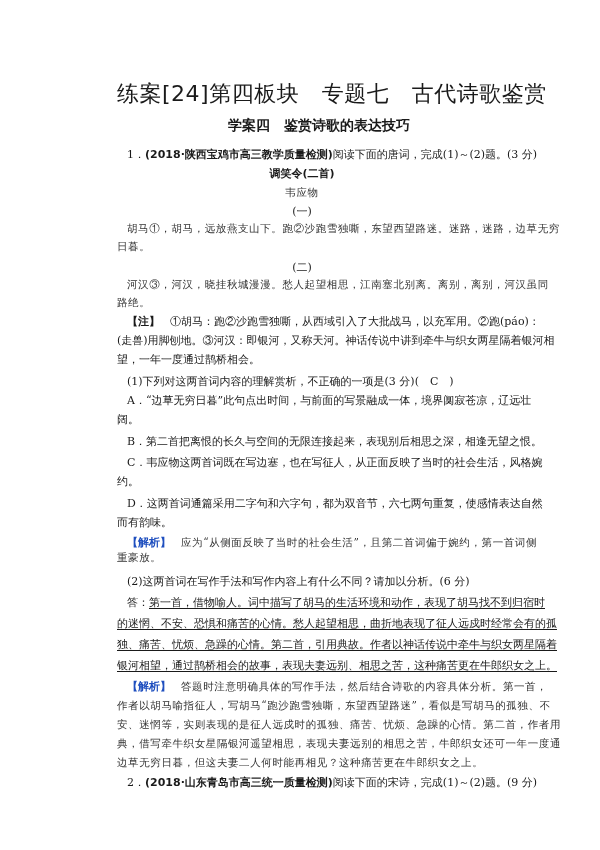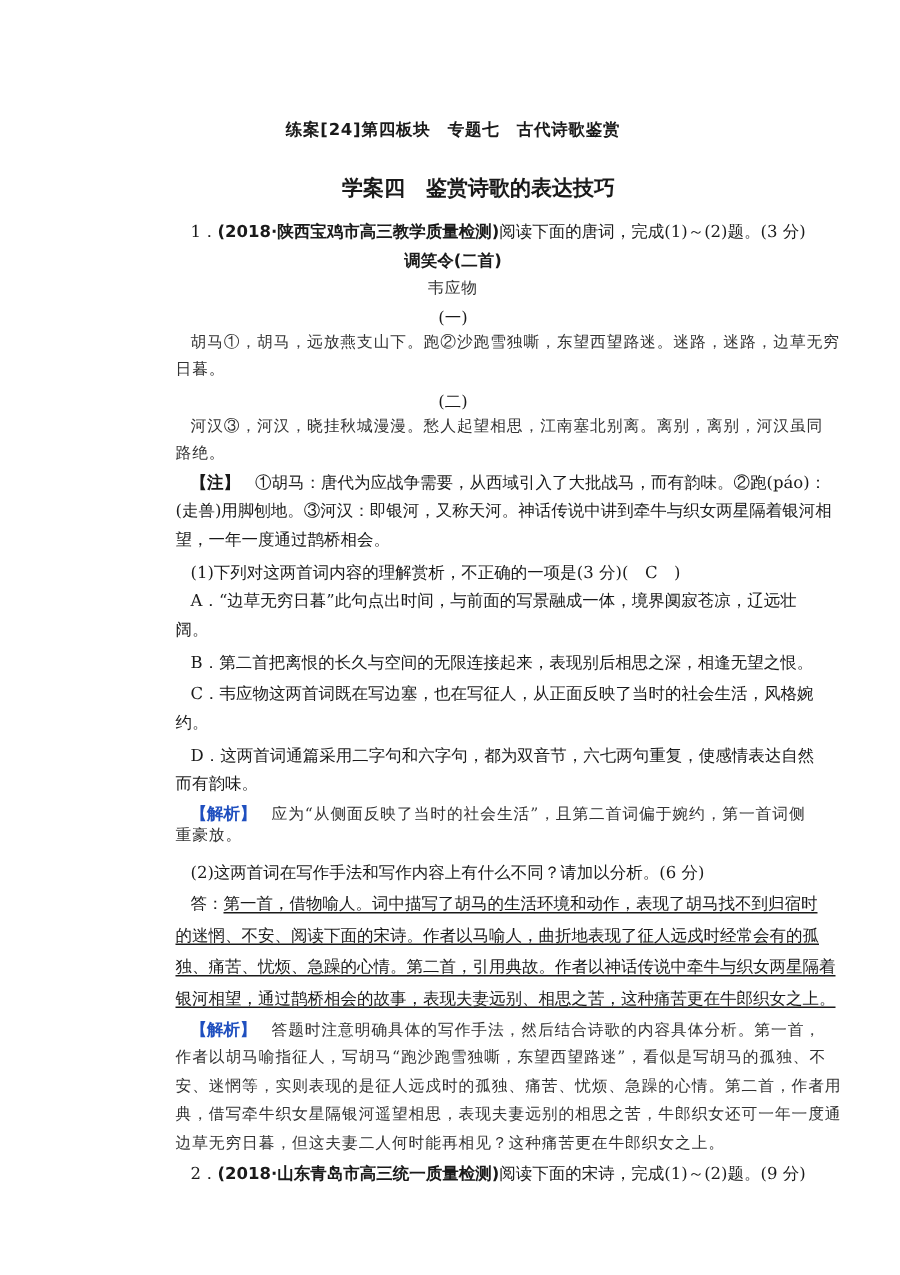--- a/index.html
+++ b/index.html
@@ -1,20 +1,20 @@
 <!DOCTYPE html>
 <html><head>
 <meta charset="utf-8">
 <style>
   html, body { margin: 0; padding: 0; background: #ffffff; }
   body { width: 600px; height: 850px; position: relative; overflow: hidden;
          font-family: "DejaVu Serif", "Liberation Serif", serif; color: #1a1a1a; }
   .page { position: absolute; left: 117px; top: 0; width: 370px; }
   .title { position: absolute; left: 0; top: 79px; width: 370px; text-align: center;
-           font-family: "DejaVu Sans", sans-serif; font-weight: bold; font-size: 11px; letter-spacing: 0.5px; white-space: pre; }
+           font-family: "DejaVu Sans", sans-serif; font-weight: normal; font-size: 22px; letter-spacing: 0.5px; white-space: pre; }
   .subtitle { position: absolute; left: 17px; top: 117px; width: 370px; text-align: center;
            font-family: "DejaVu Sans", sans-serif; font-weight: bold; font-size: 14px; white-space: pre; }
   .line { position: absolute; left: 0; width: 370px; font-size: 11px; line-height: 15px; white-space: nowrap; }
   .indent { padding-left: 10px; width: 360px; }
   .center { text-align: center; }
   .bold { font-weight: bold; font-family: "DejaVu Sans", sans-serif; }
   .kai { font-family: "DejaVu Serif", serif; font-size: 10.5px; color: #333; letter-spacing: 0.6px; }
   .tag { color: #1f4fbf; font-weight: bold; font-family: "DejaVu Sans", sans-serif; }
   .note-tag { color: #1a1a1a; font-weight: bold; font-family: "DejaVu Sans", sans-serif; }
   .ul { text-decoration: underline; text-underline-offset: 2px; }
@@ -34,21 +34,21 @@
   <div class="line center bold" style="top:166px;">调笑令(二首)</div>
   <div class="line center kai" style="top:185px;">韦应物</div>
   <div class="line center" style="top:204px;">(一)</div>
   <div class="line indent kai" style="top:221px;">胡马①，胡马，远放燕支山下。跑②沙跑雪独嘶，东望西望路迷。迷路，迷路，边草无穷</div>
   <div class="line kai" style="top:239px;">日暮。</div>
   <div class="line center" style="top:260px;">(二)</div>
   <div class="line indent kai" style="top:277px;">河汉③，河汉，晓挂秋城漫漫。愁人起望相思，江南塞北别离。离别，离别，河汉虽同</div>
   <div class="line kai" style="top:295px;">路绝。</div>
 
   <div class="line indent" style="top:314px;">
-    <span class="note-tag">【注】</span><span class="gap"></span><span>①胡马：唐代为应战争需要，从西域引入了大批战马，而有韵味。②跑(páo)：</span>
+    <span class="note-tag">【注】</span><span class="gap"></span><span>①胡马：跑②沙跑雪独嘶，从西域引入了大批战马，以充军用。②跑(páo)：</span>
   </div>
   <div class="line" style="top:333px;">(走兽)用脚刨地。③河汉：即银河，又称天河。神话传说中讲到牵牛与织女两星隔着银河相</div>
   <div class="line" style="top:352px;">望，一年一度通过鹊桥相会。</div>
 
   <div class="line indent" style="top:374px;">(1)下列对这两首词内容的理解赏析，不正确的一项是(3 分)(　C　)</div>
   <div class="line indent" style="top:393px;">A．“边草无穷日暮”此句点出时间，与前面的写景融成一体，境界阒寂苍凉，辽远壮</div>
   <div class="line" style="top:412px;">阔。</div>
   <div class="line indent" style="top:434px;">B．第二首把离恨的长久与空间的无限连接起来，表现别后相思之深，相逢无望之恨。</div>
   <div class="line indent" style="top:455px;text-align:right;">C．韦应物这两首词既在写边塞，也在写征人，从正面反映了当时的社会生活，风格婉</div>
   <div class="line" style="top:474px;">约。</div>
@@ -56,21 +56,21 @@
   <div class="line" style="top:515px;">而有韵味。</div>
   <div class="line indent" style="top:535px;">
     <span class="tag">【解析】</span><span class="gap"></span><span class="kai">应为“从侧面反映了当时的社会生活”，且第二首词偏于婉约，第一首词侧</span>
   </div>
   <div class="line kai" style="top:550px;">重豪放。</div>
 
   <div class="line indent" style="top:574px;">(2)这两首词在写作手法和写作内容上有什么不同？请加以分析。(6 分)</div>
   <div class="line indent" style="top:595px;">
     <span>答：</span><span class="ul ans">第一首，借物喻人。词中描写了胡马的生活环境和动作，表现了胡马找不到归宿时</span>
   </div>
-  <div class="line ul ans" style="top:616px;">的迷惘、不安、阅读下面的宋诗。作者以马喻人，曲折地表现了征人远戍时经常会有的孤</div>
+  <div class="line ul ans" style="top:616px;">的迷惘、不安、恐惧和痛苦的心情。愁人起望相思，曲折地表现了征人远戍时经常会有的孤</div>
   <div class="line ul ans" style="top:637px;">独、痛苦、忧烦、急躁的心情。第二首，引用典故。作者以神话传说中牵牛与织女两星隔着</div>
   <div class="line ul ans" style="top:658px;">银河相望，通过鹊桥相会的故事，表现夫妻远别、相思之苦，这种痛苦更在牛郎织女之上。</div>
   <div class="line indent" style="top:679px;">
     <span class="tag">【解析】</span><span class="gap"></span><span class="kai">答题时注意明确具体的写作手法，然后结合诗歌的内容具体分析。第一首，</span>
   </div>
   <div class="line kai" style="top:698px;">作者以胡马喻指征人，写胡马“跑沙跑雪独嘶，东望西望路迷”，看似是写胡马的孤独、不</div>
   <div class="line kai" style="top:717px;">安、迷惘等，实则表现的是征人远戍时的孤独、痛苦、忧烦、急躁的心情。第二首，作者用</div>
   <div class="line kai" style="top:736px;">典，借写牵牛织女星隔银河遥望相思，表现夫妻远别的相思之苦，牛郎织女还可一年一度通</div>
   <div class="line kai" style="top:755px;">边草无穷日暮，但这夫妻二人何时能再相见？这种痛苦更在牛郎织女之上。</div>
 

